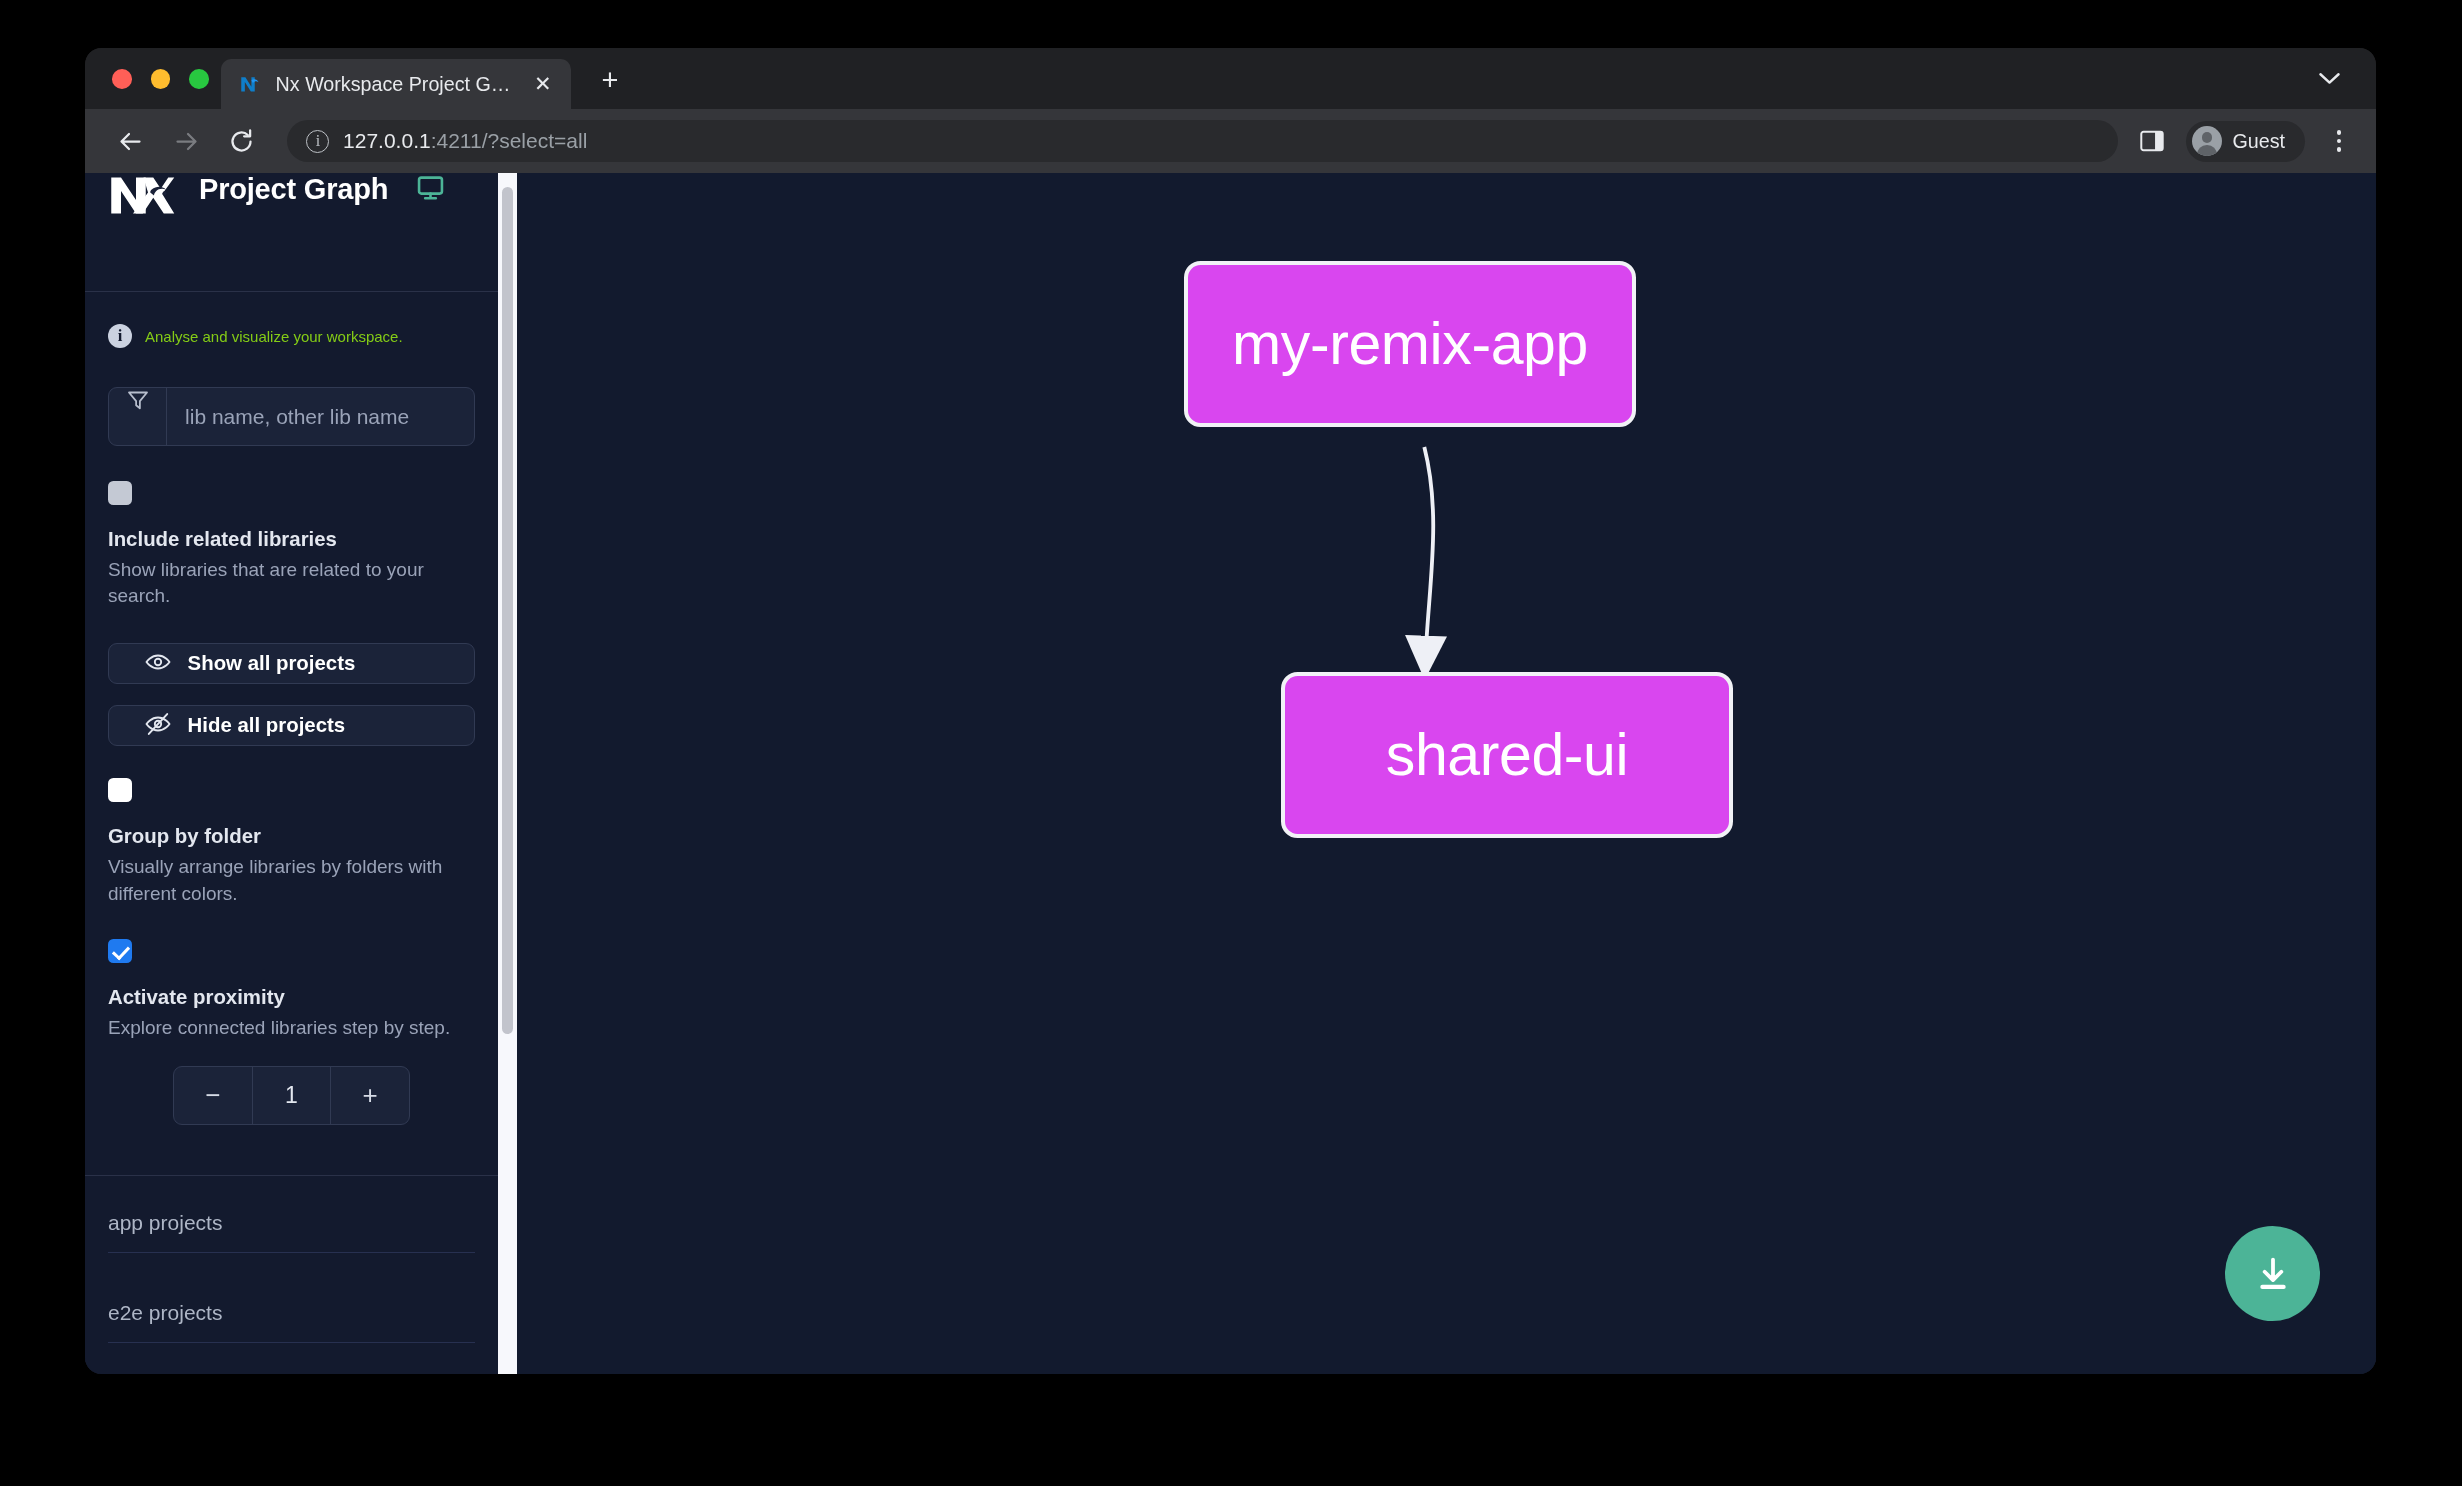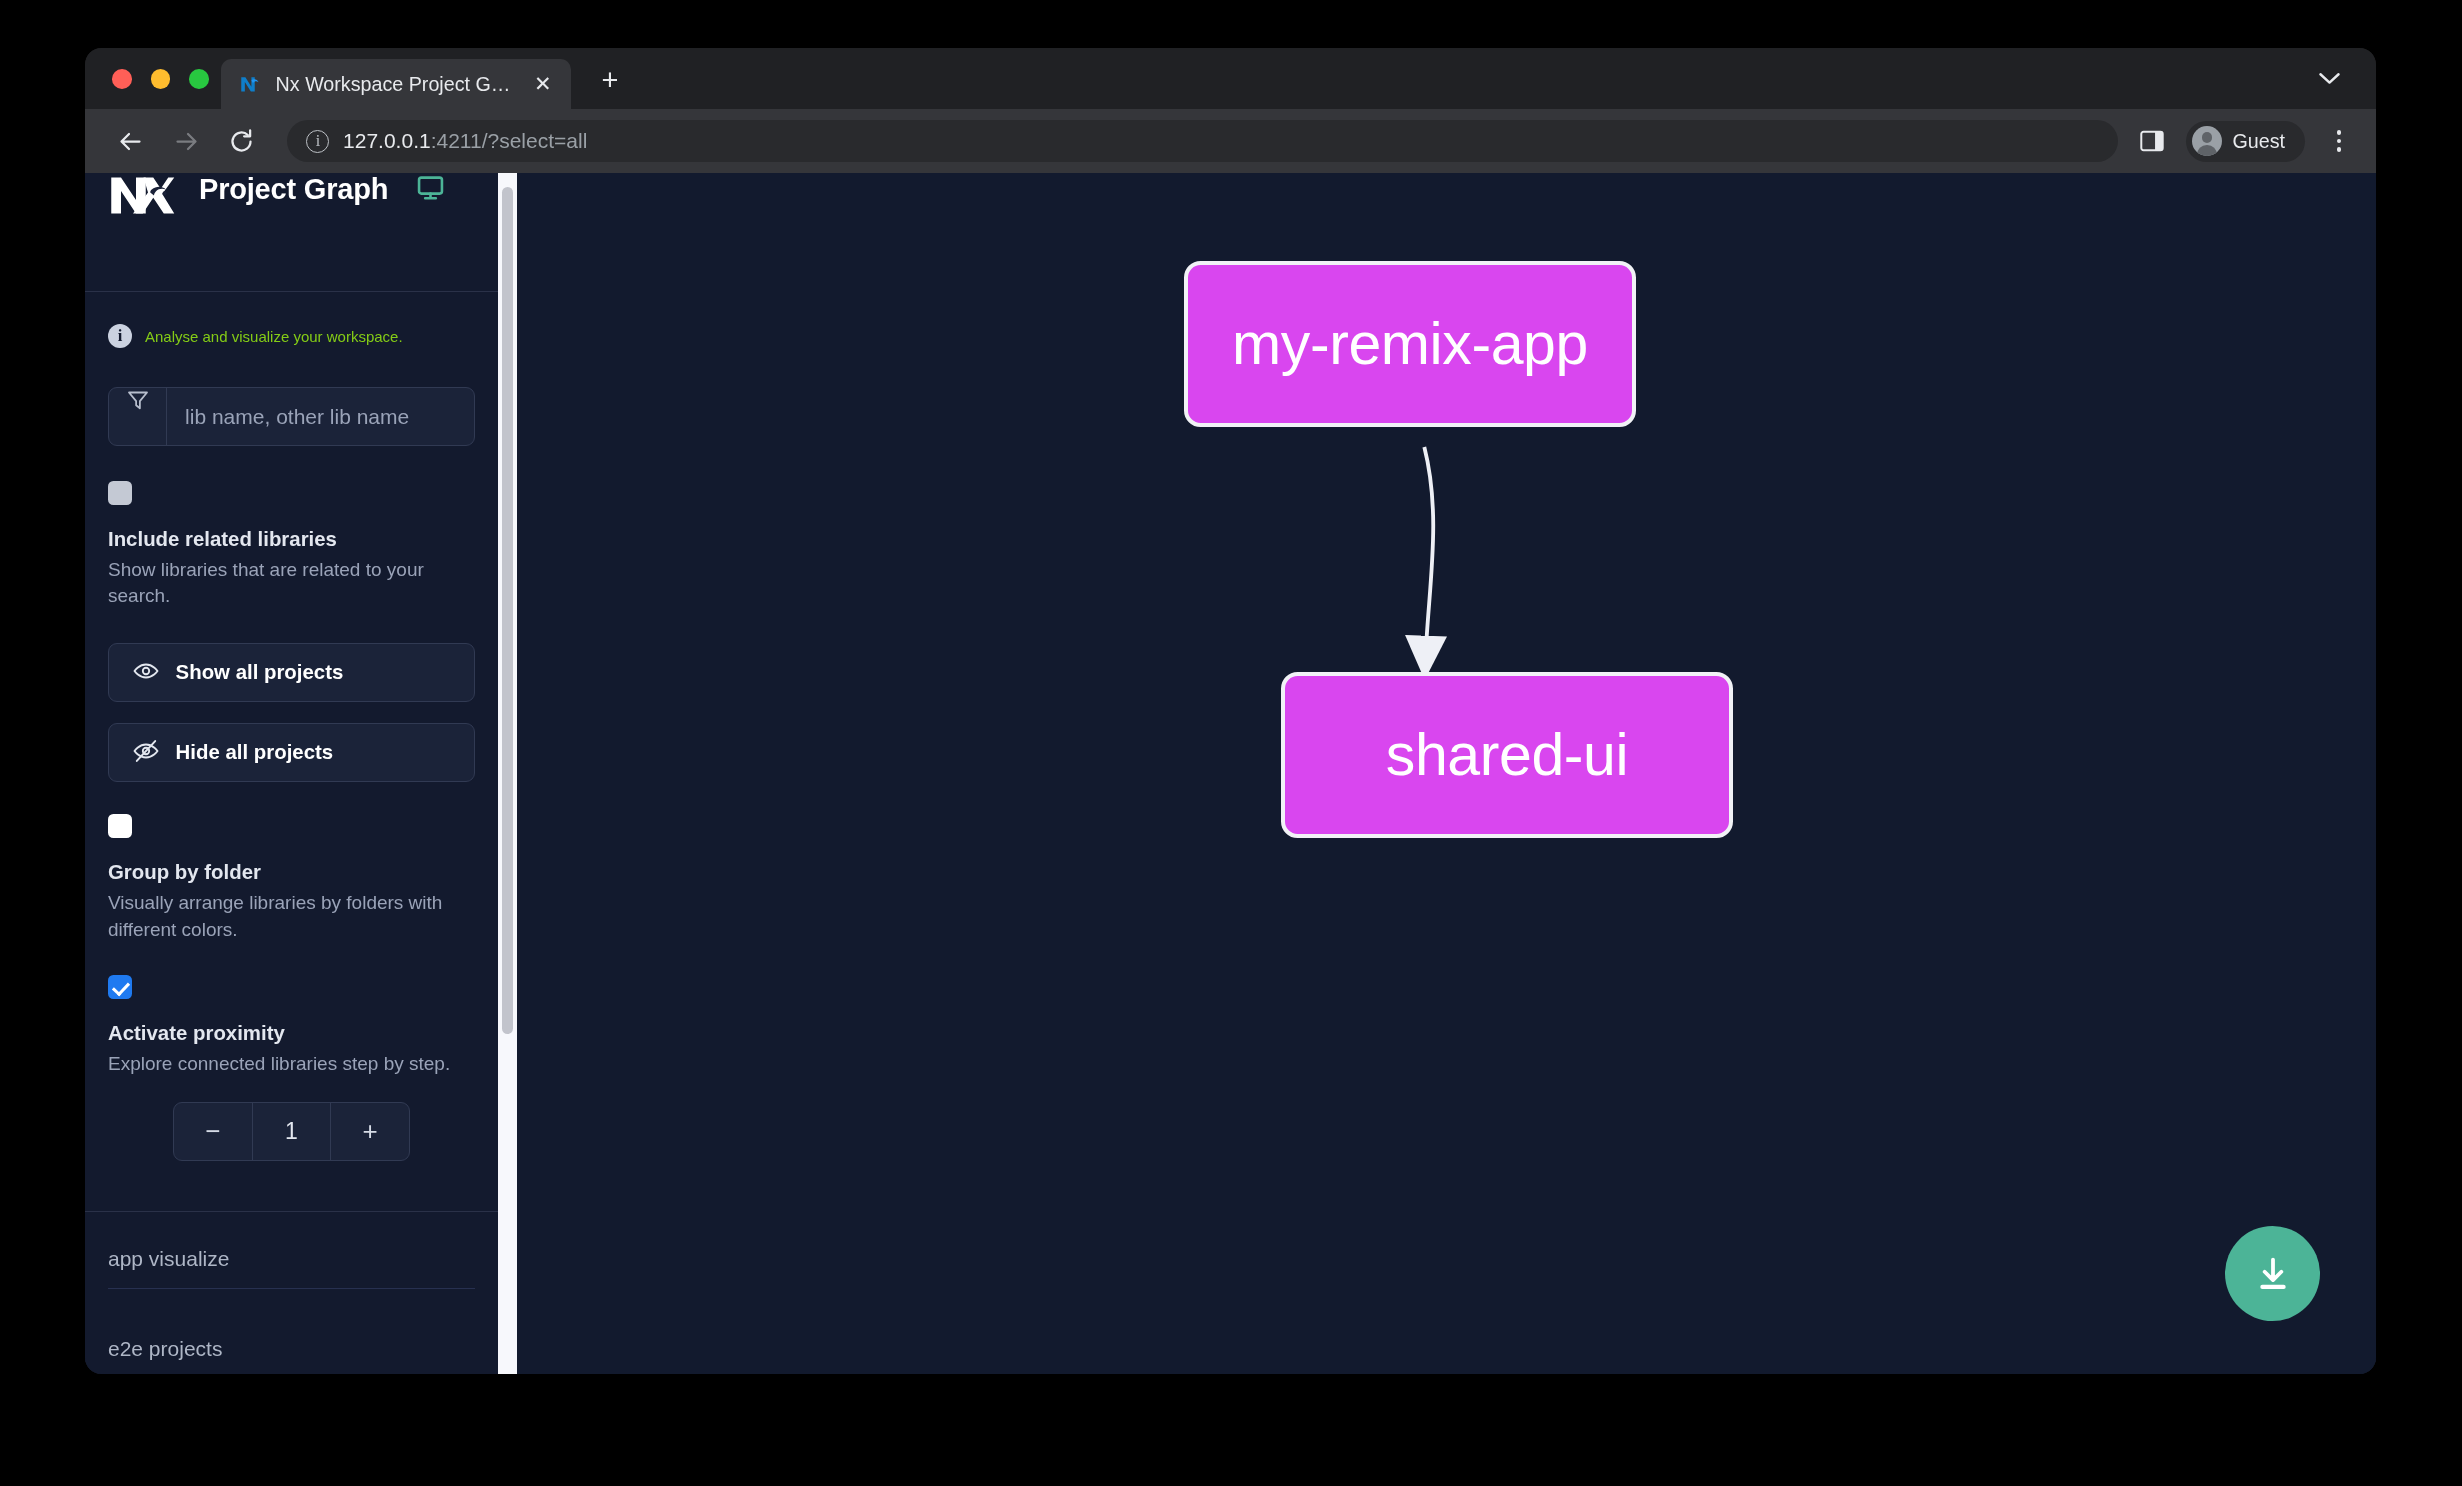--- a/index.html
+++ b/index.html
@@ -266,28 +266,28 @@
     border: solid #ffffff;
     border-width: 0 3px 3px 0;
     transform: rotate(43deg);
   }
   .check-text { flex: 1 1 auto; }
   .check-label { color: #e3e7ef; font-size: 20.4px; font-weight: bold; line-height: 1.25; }
   .check-desc { color: #9aa3b8; font-size: 19px; line-height: 1.42; margin-top: 4.5px; }
 
   .pill-btn {
     margin: 0 23px;
-    height: 59px;
+    height: 41px;
     background: #1b2339;
     border: 1.1px solid #313a53;
     border-radius: 9px;
     display: flex;
     align-items: center;
     gap: 16.6px;
-    padding-left: 24px;
+    padding-left: 36px;
   }
   #show-all-projects-button { margin-top: 33px; }
   #hide-all-projects-button { margin-top: 21px; }
   .pill-label { color: #ffffff; font-size: 20.4px; font-weight: bold; }
 
   #proximity-stepper {
     margin: 24px auto 0 auto;
     width: 237px;
     height: 59px;
     display: flex;
@@ -543,21 +543,21 @@
         </div>
 
         <div id="proximity-stepper">
           <span class="step-btn">−</span>
           <span id="proximity-value">1</span>
           <span class="step-btn">+</span>
         </div>
 
         <div id="sidebar-lists">
           <div class="project-group">
-            <span class="project-group-label">app visualize</span>
+            <span class="project-group-label">app projects</span>
           </div>
           <div class="project-group">
             <span class="project-group-label">e2e projects</span>
           </div>
         </div>
 
       </div>
     </div>
 
     <div id="sidebar-scrollbar">

